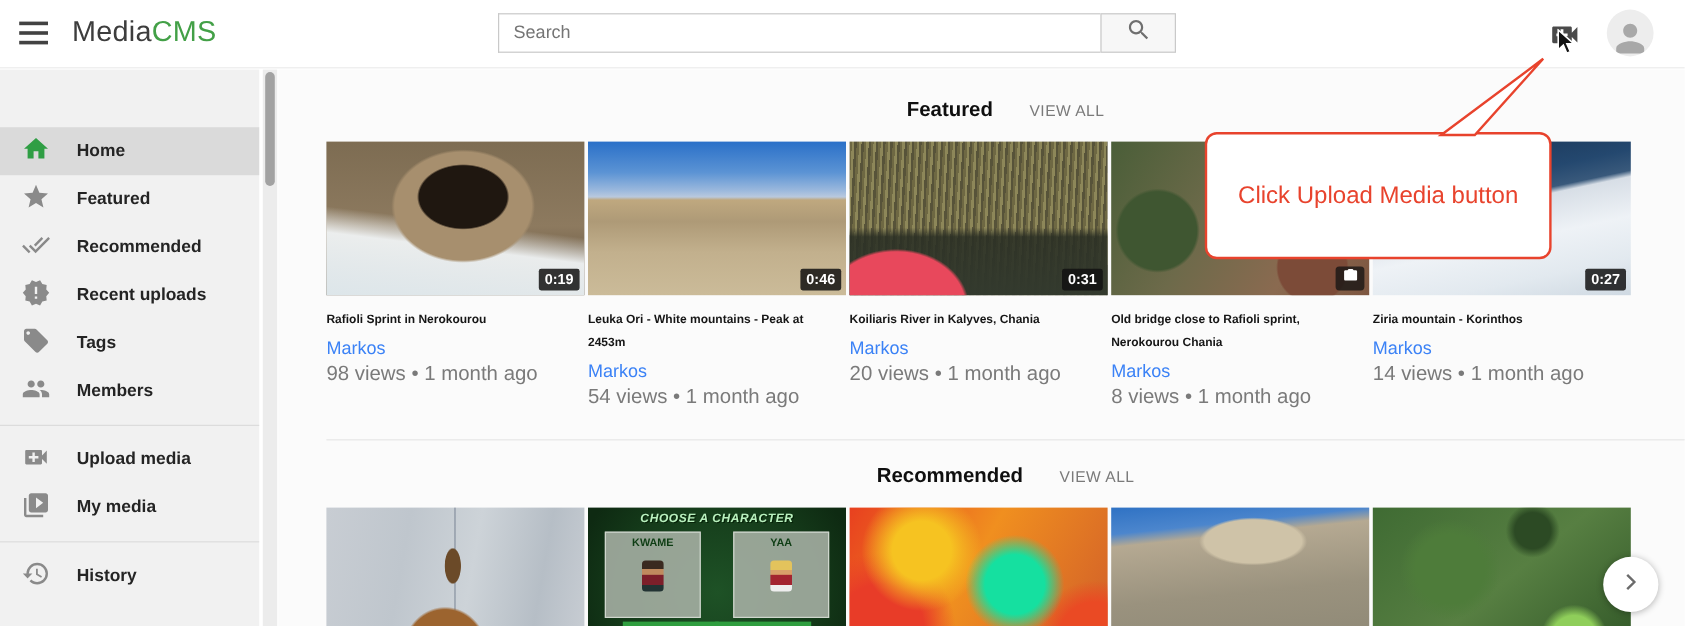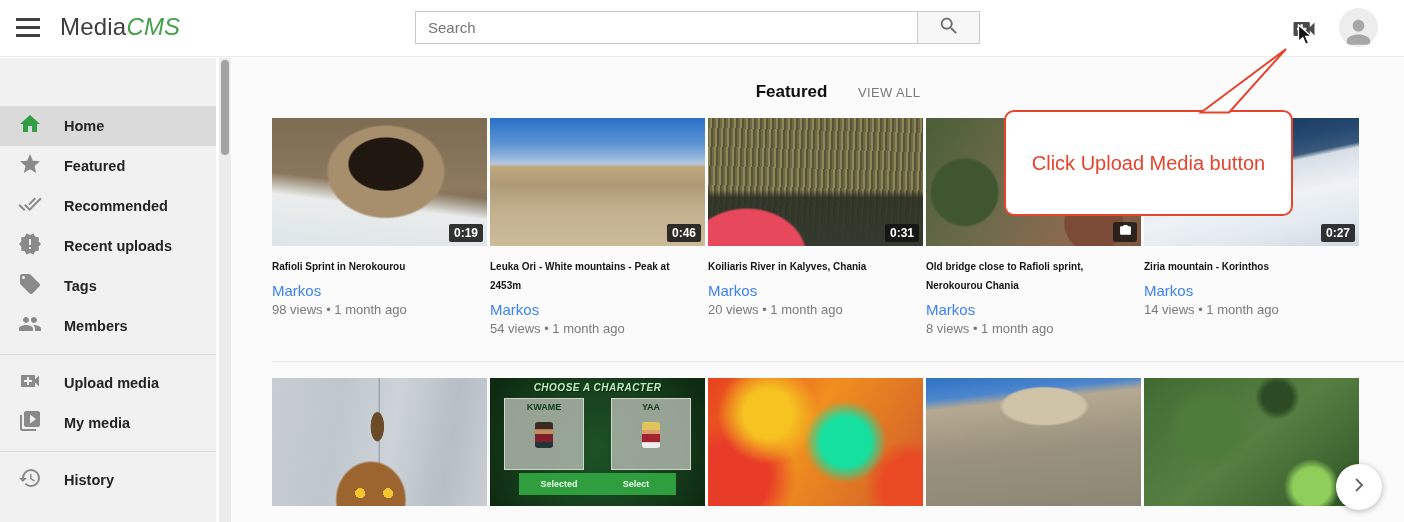--- a/index.html
+++ b/index.html
@@ -13,21 +13,21 @@
 
   
   .header {
     position: absolute; top:0; left:0; right:0; height:57px;
     background:#fff; border-bottom:1px solid #ebebeb;
     z-index:30;
   }
   .hamburger { position:absolute; left:16px; top:18px; width:24px; height:20px; cursor:pointer; }
   .hamburger span { display:block; height:2.5px; background:#424242; margin-bottom:5.5px; }
   .logo { position:absolute; left:60px; top:13px; font-size:24px; letter-spacing:0.2px; color:#3d3d3d; cursor:pointer; }
-  .logo .cms { color:#43a047;font-style:italic; }
+  .logo .cms { color:#43a047; }
 
   .search-wrap { position:absolute; left:415px; top:11px; display:flex; height:33px; }
   .search-input {
     width:502px; height:33px; border:1px solid #c9c9c9; border-right:none;
     padding:0 12px; font-size:15px; color:#555; outline:none;
     font-family:"Liberation Sans",sans-serif; background:#fff;
   }
   .search-input::placeholder { color:#757575; }
   .search-btn {
     width:63px; height:33px; background:#f7f7f7; border:1px solid #c9c9c9;
@@ -64,21 +64,21 @@
   .dur-badge {
     position:absolute; right:4px; bottom:4px; background:rgba(18,18,18,0.85);
     color:#fff; font-size:12px; font-weight:bold; padding:2px 5px; border-radius:2px;
   }
   .photo-badge {
     position:absolute; right:4px; bottom:4px; background:rgba(18,18,18,0.75);
     width:24px; height:20px; border-radius:3px; display:flex; align-items:center; justify-content:center;
   }
   .card-title { margin-top:11px; font-size:10px; font-weight:bold; color:#161616; line-height:19px; padding-right:8px; }
   .card-author { margin-top:6px; font-size:15px; color:#3b82f6; }
-  .card-meta { margin-top:3px; font-size:13px; color:#7a7a7a; }
+  .card-meta { margin-top:3px; font-size:17px; color:#7a7a7a; }
 
   .section-divider { margin:25px 0 0 40px; border-top:1px solid #e6e6e6; }
 
   
   .t-fountain {
     background:
       radial-gradient(ellipse 62px 44px at 53% 36%, #1f1710 0 59%, rgba(31,23,16,0) 62%),
       radial-gradient(ellipse 95px 75px at 53% 42%, #a78f6e 0 60%, rgba(167,143,110,0) 63%),
       linear-gradient(187deg, rgba(240,245,248,0) 52%, rgba(244,248,250,0.92) 66%, #dde6ea 100%),
       linear-gradient(180deg, #7d6c52 0%, #8d7a5f 55%, #564632 100%);
@@ -329,20 +329,24 @@
         <span class="dur-badge">0:27</span>
       </div>
       <div class="card-title">Ziria mountain - Korinthos</div>
       <div class="card-author">Markos</div>
       <div class="card-meta">14 views • 1 month ago</div>
     </div>
   </div>
 
   <div class="section-divider"></div>
 
+  <div class="section-head" style="padding-top:20px;">
+    <span class="section-title">Recommended</span>
+    <span class="view-all">VIEW ALL</span>
+  </div>
 
   <div class="cards-row">
     <div class="card">
       <div class="thumb t-pumpkin"></div>
     </div>
     <div class="card">
       <div class="thumb t-game">
         <div class="game-head">CHOOSE A CHARACTER</div>
         <div class="game-panel left">
           <div class="game-name">KWAME</div>

